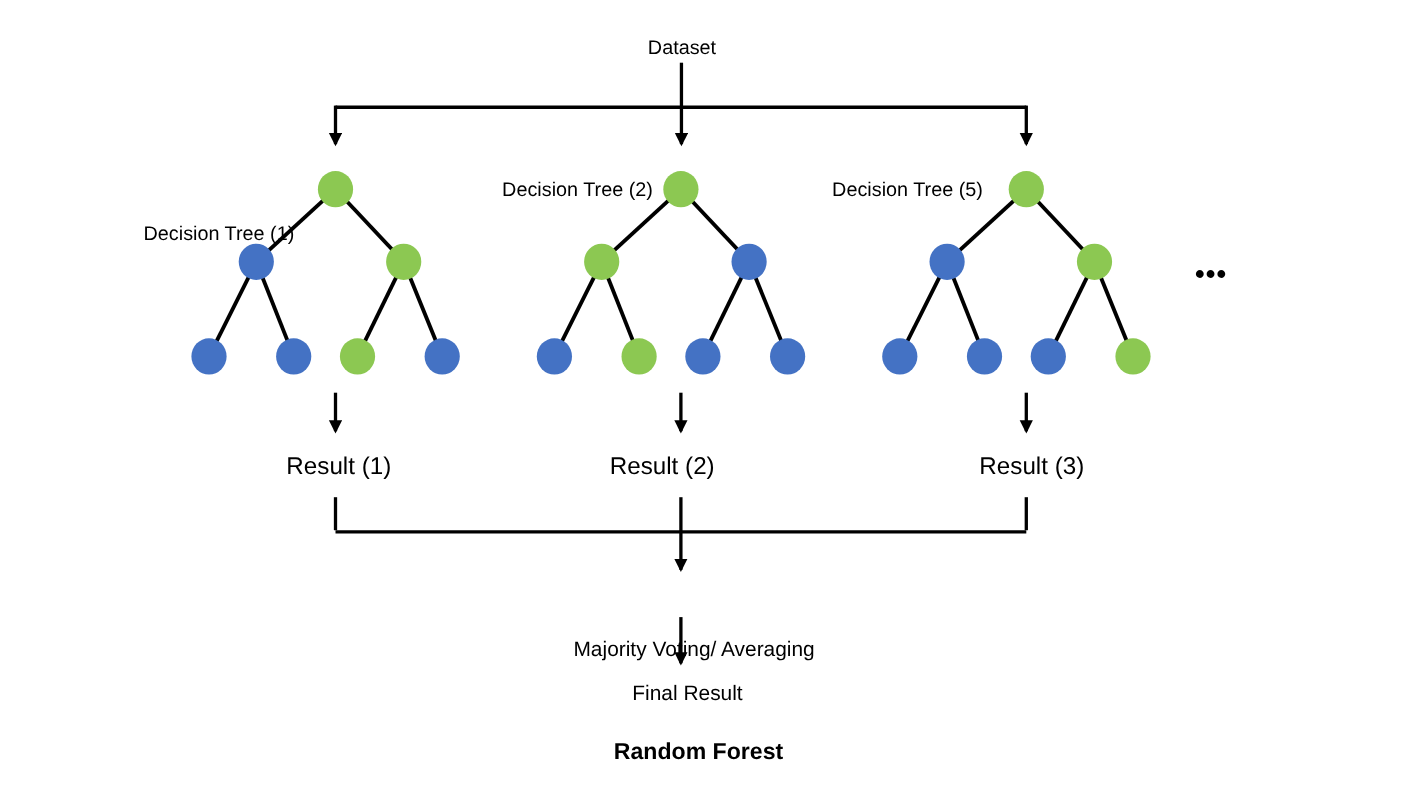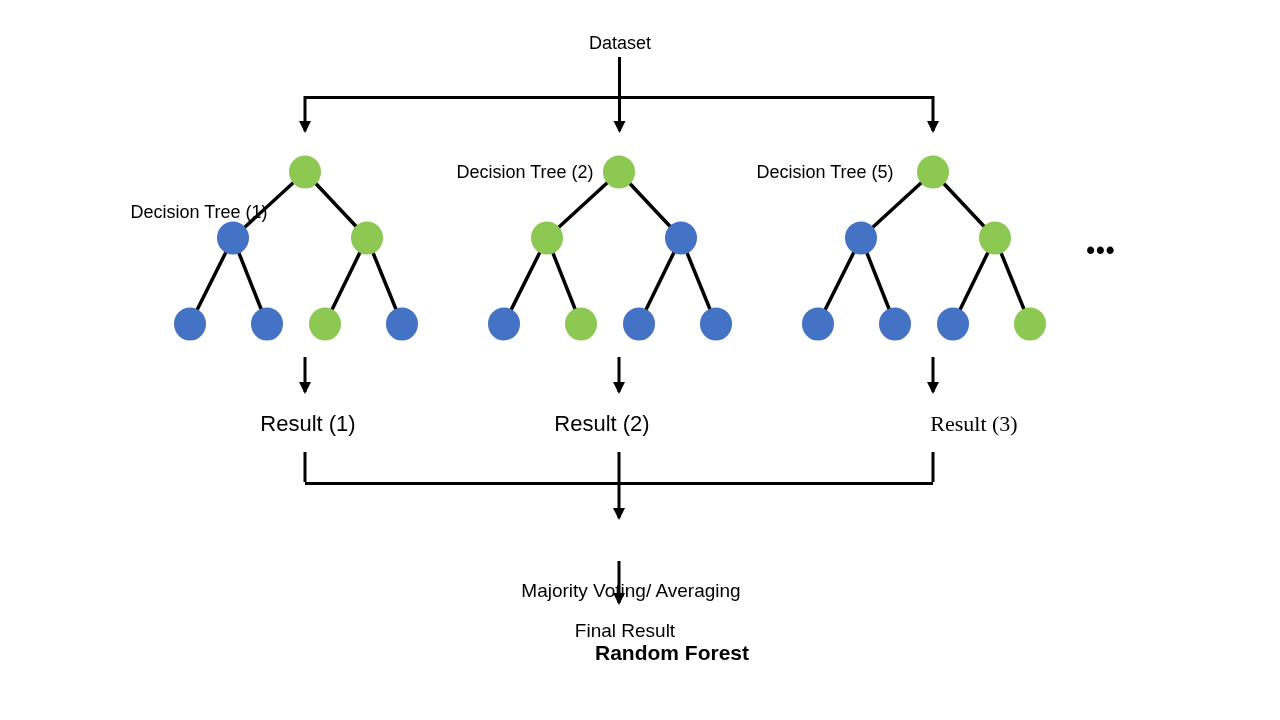--- a/index.html
+++ b/index.html
@@ -104,21 +104,21 @@
   <div class="lbl dataset-label center" style="left:620px; top:33px;">Dataset</div>
 
   <div class="lbl tree-label center" style="left:199px; top:162px;margin-top:40px;">Decision Tree (1)</div>
   <div class="lbl tree-label center" style="left:511px; top:162px;margin-left:14px;">Decision Tree (2)</div>
   <div class="lbl tree-label center" style="left:825px; top:162px;">Decision Tree (5)</div>
 
   <div class="lbl ellipsis-label" style="left:1101px; top:250px;">•••</div>
 
   <div class="lbl result-label center" style="left:308px; top:411px;">Result (1)</div>
   <div class="lbl result-label center" style="left:602px; top:411px;text-align:center;">Result (2)</div>
-  <div class="lbl result-label center" style="left:974px; top:411px;font-family:Liberation Serif, serif;">Result (3)</div>
+  <div class="lbl result-label center" style="left:938px; top:411px;">Result (3)</div>
 
   <div class="lbl majority-label center" style="left:631px; top:534px;margin-top:46px;">Majority Voting/ Averaging</div>
 
   <div class="lbl final-label center" style="left:625px; top:620px;">Final Result</div>
 
-  <div class="lbl title-label center" style="left:635px; top:641px;margin-left:37px;">Random Forest</div>
+  <div class="lbl title-label center" style="left:635px; top:672px;">Random Forest</div>
 
 </div>
 
 </body></html>

